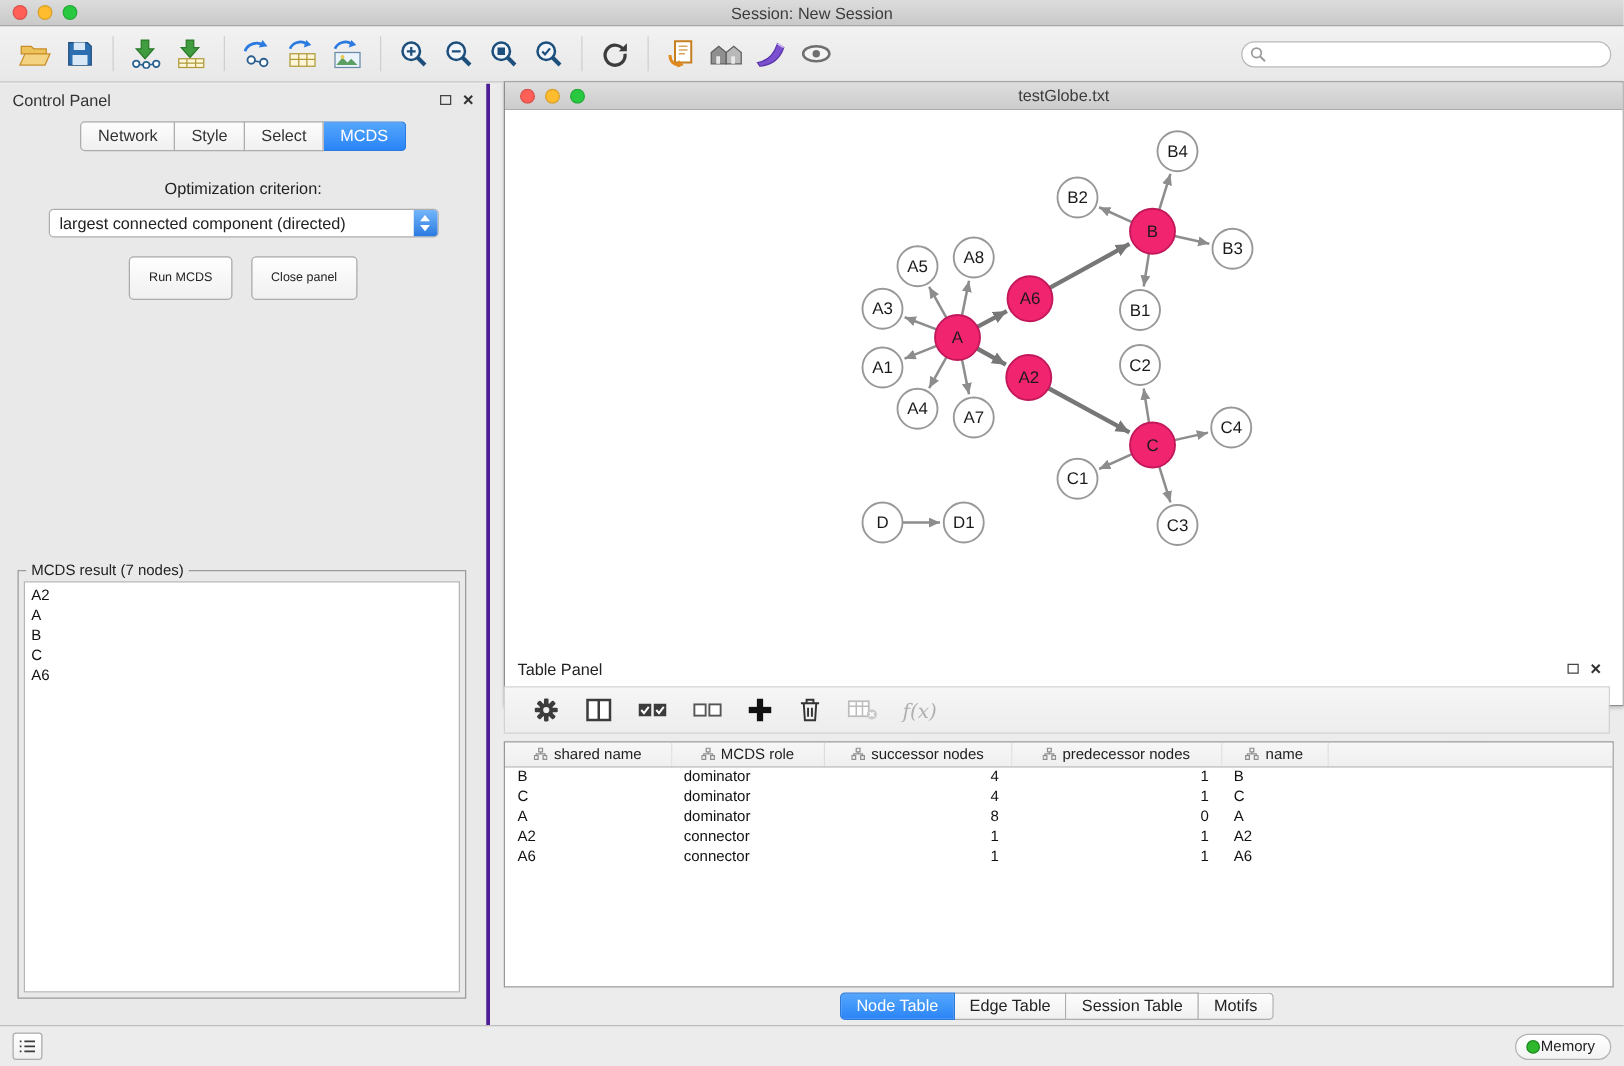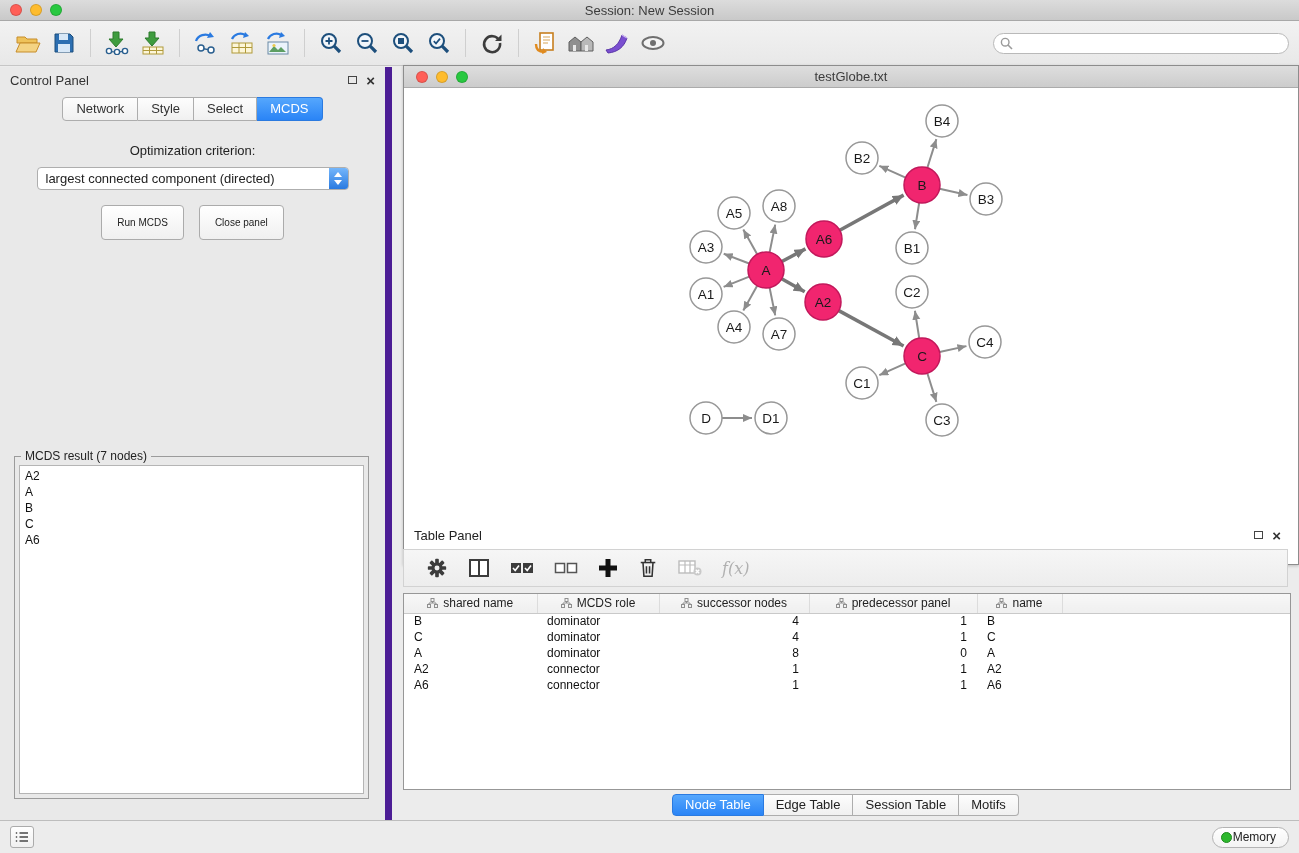--- a/index.html
+++ b/index.html
@@ -20,21 +20,21 @@
   .tb-sep { width:1px; height:28px; background:#cfcfcf; margin:0 8px; }
   .search-wrap { margin-left:auto; position:relative; width:296px; }
   .search-wrap svg { position:absolute; left:7px; top:4px; }
   .search-input { width:100%; height:21px; border:1px solid #b9b9b9; border-radius:11px; padding:0 8px 0 24px;
                   font-family:"Liberation Sans",sans-serif; font-size:12px; background:#fff; outline:none; }
 
   
   .main { position:absolute; top:67px; bottom:33px; left:0; right:0; display:flex; }
 
   
-  .control-panel { width:392px; background:#e9e9e9; border-right:7px solid #4c1d95; position:relative; }
+  .control-panel { width:392px; background:#e9e9e9; border-right:3px solid #4c1d95; position:relative; }
   .panel-head { height:26px; display:flex; align-items:center; padding:0 10px; }
   .panel-head .ph-title { font-size:13px; color:#333; }
   .ph-icons { margin-left:auto; display:flex; align-items:center; gap:9px; }
   .float-box { width:9px; height:8px; border:1.5px solid #444; display:inline-block; }
   .close-x { font-size:15px; font-weight:bold; color:#333; line-height:1; }
 
   .cp-tabs { display:flex; justify-content:center; margin-top:4px; }
   .cp-tab { border:1px solid #adadad; border-left-width:0; background:linear-gradient(#fdfdfd,#f0f0f0);
             padding:3px 13px 4px; font-size:13px; color:#333; }
   .cp-tab:first-child { border-left-width:1px; border-radius:4px 0 0 4px; }
@@ -475,21 +475,21 @@
                       <path d="M5.5 3.5v1.5M2 6.5V5h7v1.5"></path>
                     </g>
                   </svg><span>successor nodes</span></th>
                 <th><svg class="hier" width="11" height="10" viewBox="0 0 11 10">
                     <g stroke="#8f8f8f" fill="none">
                       <rect x="4" y="0.5" width="3" height="3"></rect>
                       <rect x="0.5" y="6.5" width="3" height="3"></rect>
                       <rect x="7.5" y="6.5" width="3" height="3"></rect>
                       <path d="M5.5 3.5v1.5M2 6.5V5h7v1.5"></path>
                     </g>
-                  </svg><span>predecessor panel</span></th>
+                  </svg><span>predecessor nodes</span></th>
                 <th><svg class="hier" width="11" height="10" viewBox="0 0 11 10">
                     <g stroke="#8f8f8f" fill="none">
                       <rect x="4" y="0.5" width="3" height="3"></rect>
                       <rect x="0.5" y="6.5" width="3" height="3"></rect>
                       <rect x="7.5" y="6.5" width="3" height="3"></rect>
                       <path d="M5.5 3.5v1.5M2 6.5V5h7v1.5"></path>
                     </g>
                   </svg><span>name</span></th>
                 <th></th>
               </tr>

